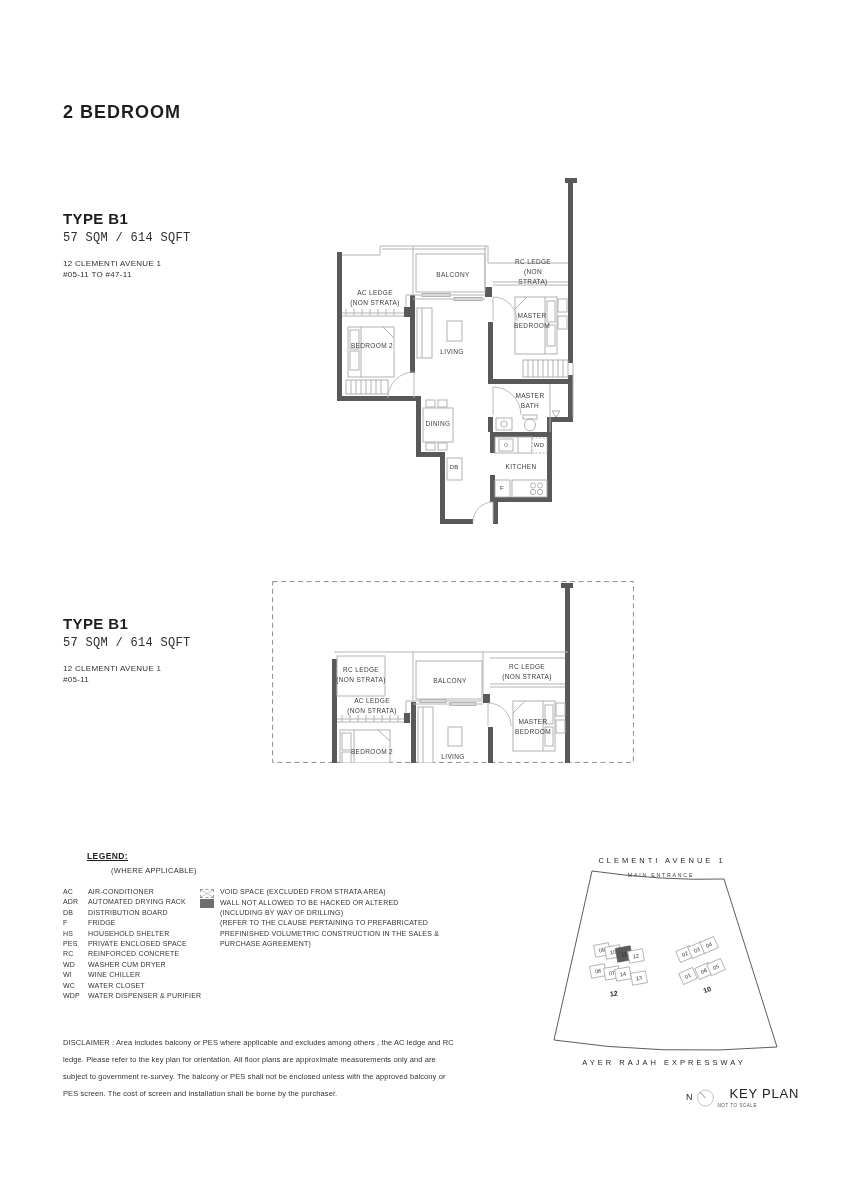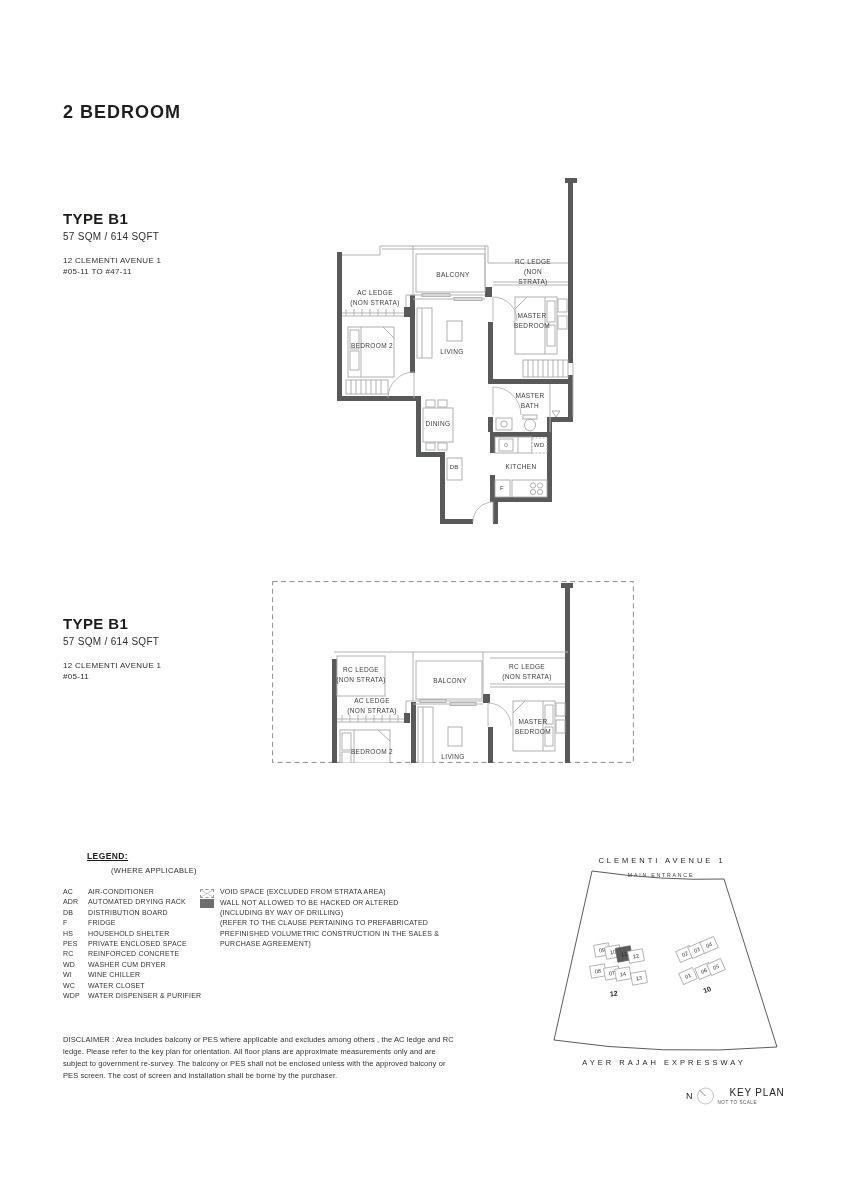--- a/index.html
+++ b/index.html
@@ -2,45 +2,45 @@
 <html><head>
 <meta charset="utf-8">
 <style>
   html,body{margin:0;padding:0;}
   body{width:848px;height:1200px;background:#ffffff;position:relative;
        font-family:"Liberation Sans",sans-serif;color:#1d1d1b;overflow:hidden;}
   .abs{position:absolute;}
   .page-title{left:63px;top:90px;font-size:18px;font-weight:800;letter-spacing:1px;color:#1d1d1b;}
   .unit-info{left:63px;width:220px;margin-top:6px;}
   .unit-type{font-size:15px;font-weight:800;letter-spacing:.4px;}
-  .unit-area{font-size:10px;margin-top:4px;letter-spacing:.3px;color:#2e2e2e;}
+  .unit-area{font-size:12px;margin-top:4px;letter-spacing:.3px;color:#2e2e2e;font-family:Liberation Mono, monospace;}
   .unit-addr{font-size:8px;margin-top:13px;line-height:11px;letter-spacing:.3px;color:#2e2e2e;}
   .plan{overflow:hidden;}
   .plan svg{position:absolute;left:0;top:0;}
   .rlabel{position:absolute;transform:translate(-50%,-50%);font-size:6.5px;letter-spacing:.35px;
           color:#3c3c3c;text-align:center;white-space:pre-line;line-height:1.5;}
   .tlabel{position:absolute;transform:translate(-50%,-50%);font-size:6px;letter-spacing:.2px;color:#3c3c3c;}
   .legend-title{left:63px;top:851px;font-size:8.5px;font-weight:800;letter-spacing:.4px;
                 text-decoration:underline;color:#1d1d1b;padding-left:24px;}
   .legend-sub{left:63px;top:866px;font-size:7.5px;letter-spacing:.3px;color:#2e2e2e;margin-left:48px;}
   .legend-items{left:63px;top:887px;font-size:7px;color:#333;}
   .legend-row{display:flex;line-height:10.4px;letter-spacing:.2px;}
   .legend-abbr{width:25px;flex:none;}
   .symbols{left:200px;top:887px;font-size:7px;color:#333;}
   .sym-row{display:flex;align-items:flex-start;line-height:10.4px;}
   .sym-swatch{width:12px;height:7px;flex:none;margin-top:1.5px;margin-right:6px;position:relative;}
   .sym-void{border:1px dashed #9a9a9a;background:#fff;}
   .sym-void svg{position:absolute;left:0;top:0;}
   .sym-wall{background:#6d6e70;border:1px solid #6d6e70;}
   .sym-text{white-space:pre-line;letter-spacing:.2px;}
-  .disclaimer{left:63px;top:1034px;width:398px;font-size:7.5px;line-height:12px;
+  .disclaimer{left:63px;top:1034px;width:398px;font-size:7.5px;line-height:17px;
               letter-spacing:.1px;color:#333;}
   .compass{left:686px;top:1086px;display:flex;align-items:center;gap:3px;}
   .compass-n{font-size:9px;color:#1d1d1b;}
-  .kp-title{font-size:10px;letter-spacing:.8px;color:#222;padding-left:12px;}
+  .kp-title{font-size:13px;letter-spacing:.8px;color:#222;padding-left:12px;}
   .kp-note{font-size:4.6px;letter-spacing:.5px;color:#555;margin-top:2px;}
 </style>
 </head>
 <body>
 
 <div class="page">
 
   <h1 class="abs page-title">2 BEDROOM</h1>
 
   <div class="abs unit-info" style="top:204px">

